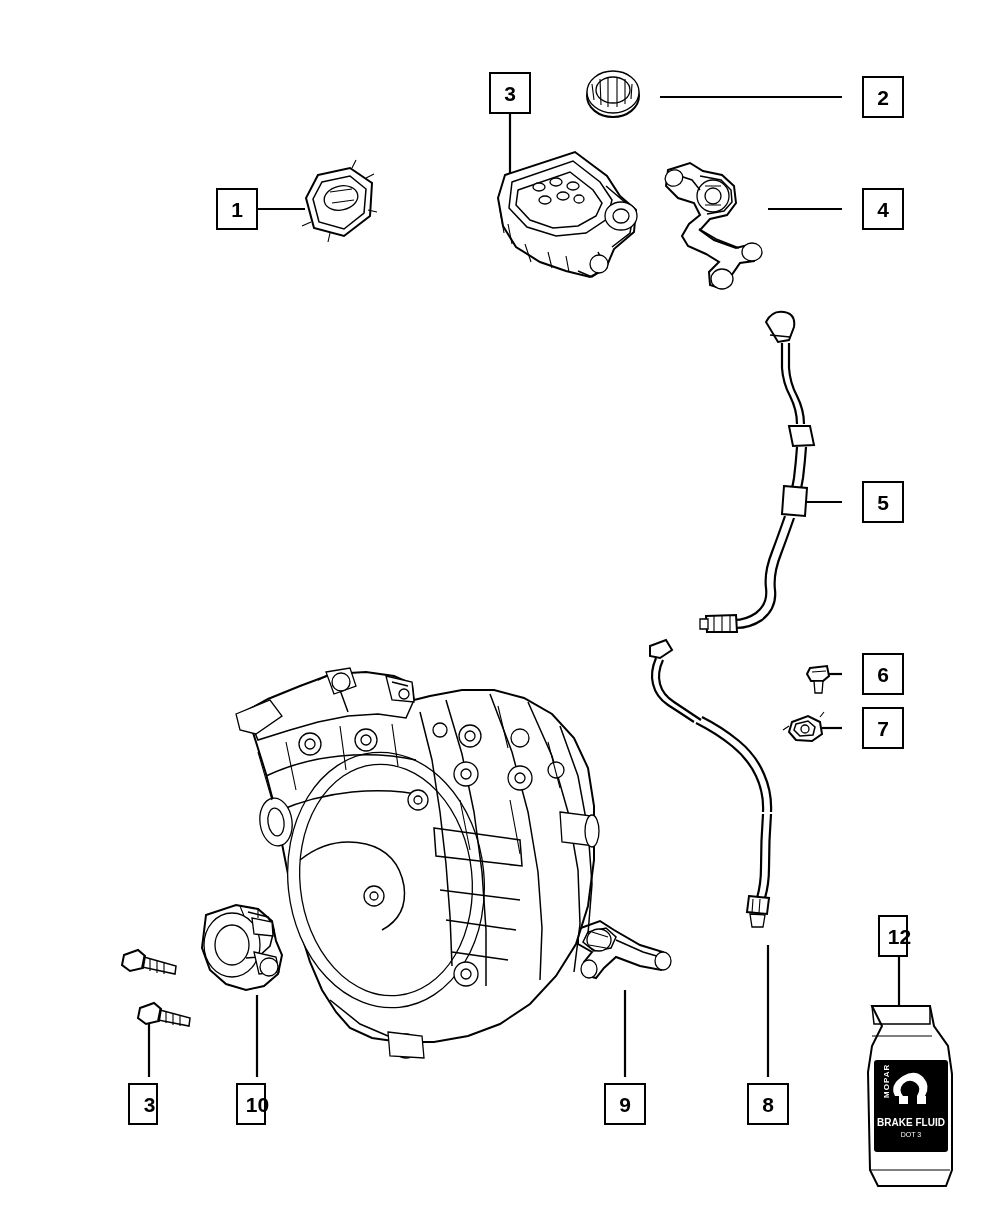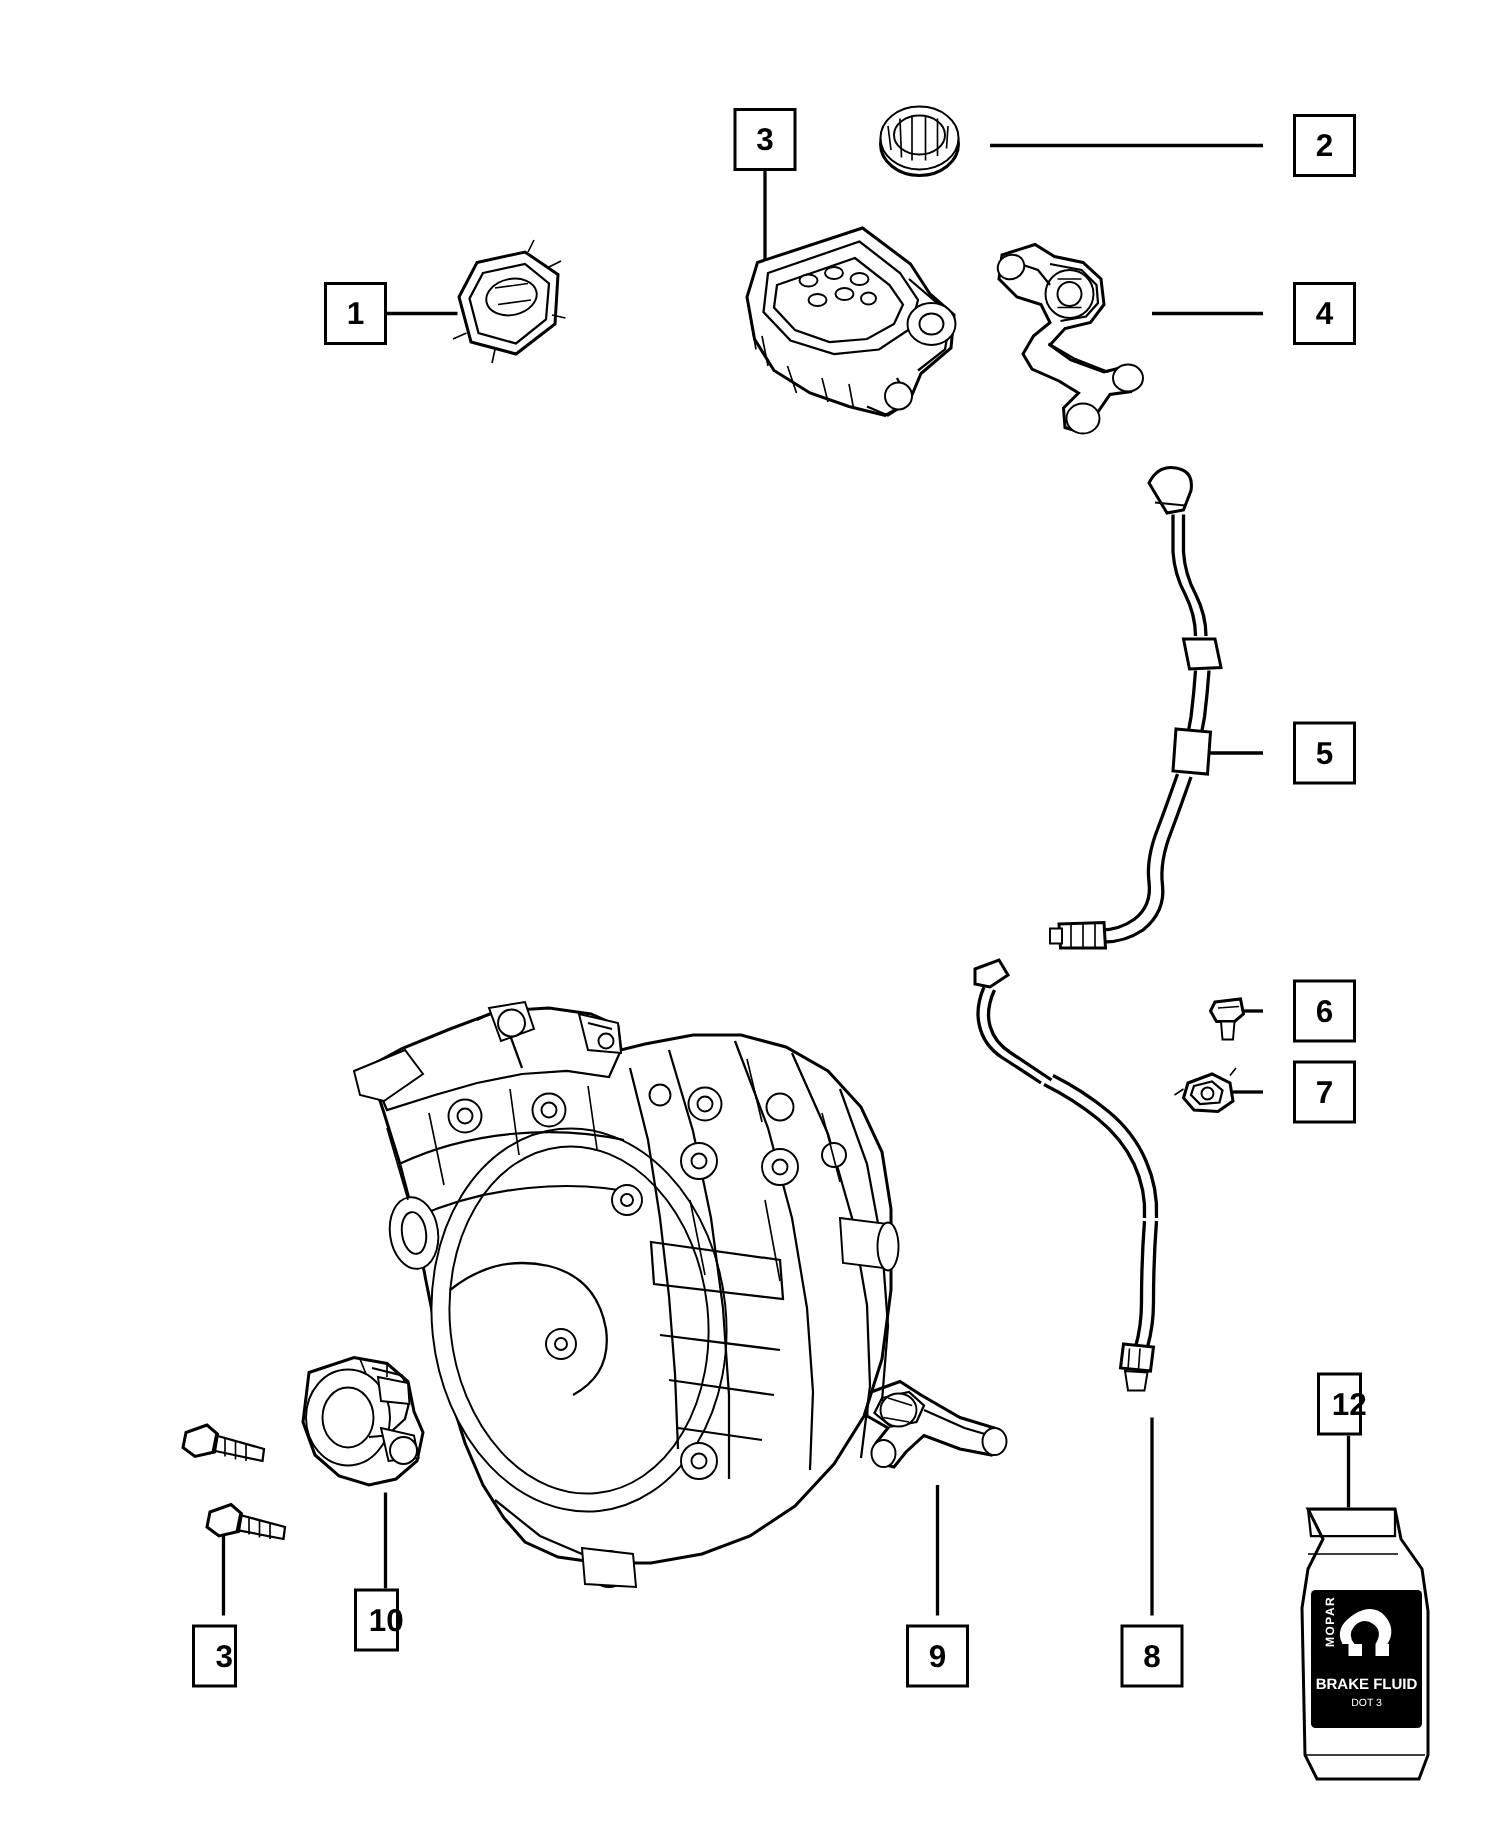--- a/index.html
+++ b/index.html
@@ -277,17 +277,17 @@
 
   <div class="callout" style="left:216px; top:188px;">1</div>
   <div class="callout" style="left:862px; top:76px;">2</div>
   <div class="callout" style="left:489px; top:72px;">3</div>
   <div class="callout" style="left:862px; top:188px;">4</div>
   <div class="callout" style="left:862px; top:481px;">5</div>
   <div class="callout" style="left:862px; top:653px;">6</div>
   <div class="callout" style="left:862px; top:707px;">7</div>
   <div class="callout" style="left:747px; top:1083px;">8</div>
   <div class="callout" style="left:604px; top:1083px;">9</div>
-  <div class="callout wide" style="left:236px; top:1059px;">10</div>
+  <div class="callout wide" style="left:236px; top:1083px;">10</div>
   <div class="callout wide" style="left:128px; top:1083px;">3</div>
   <div class="callout wide" style="left:878px; top:915px;">12</div>
 
 </div>
 
 </body></html>

